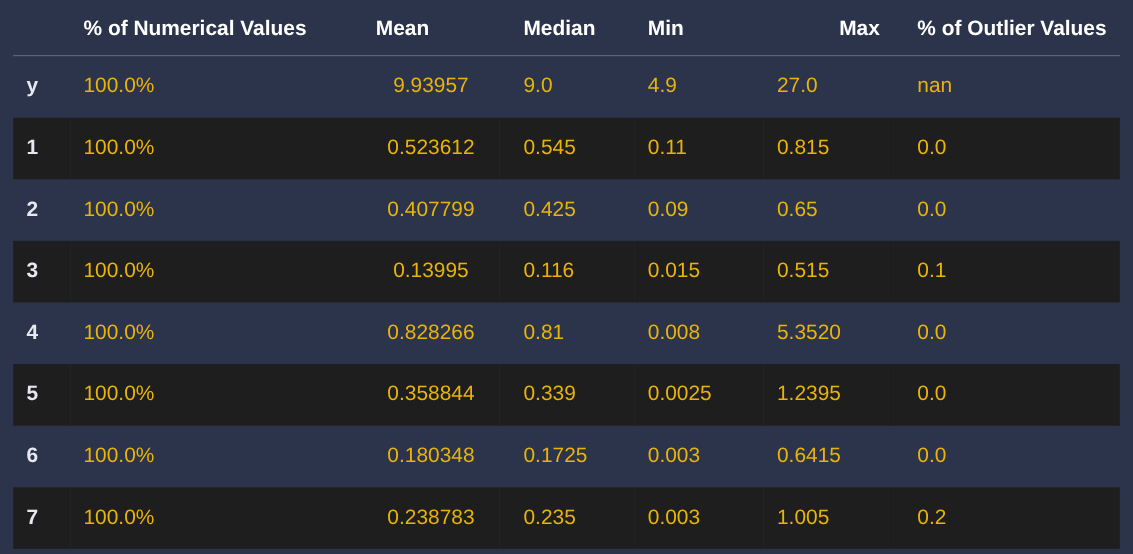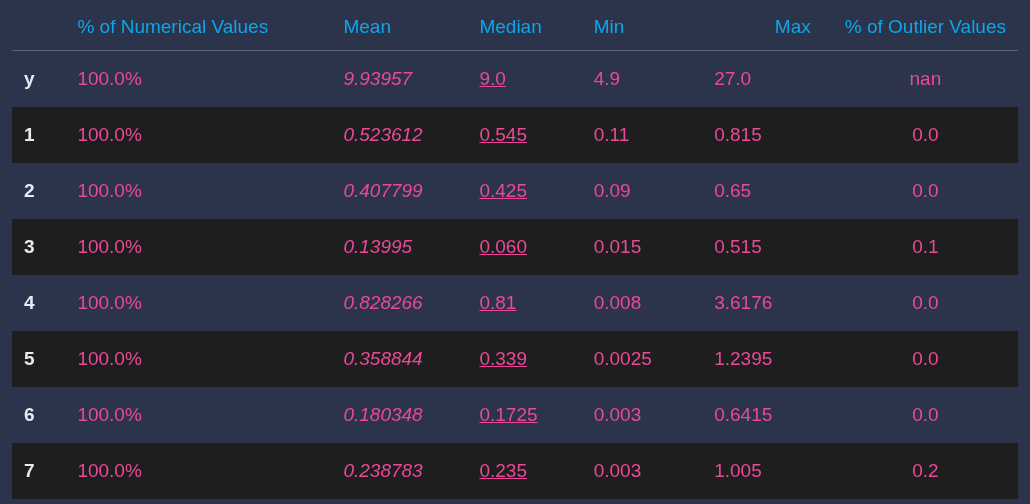--- a/index.html
+++ b/index.html
@@ -15,22 +15,22 @@
   .wrap {
     padding: 6px 12px 0 12px;
   }
   table {
     width: 100%;
     border-collapse: collapse;
     font-size: 19px;
   }
   thead th {
     text-align: left;
-    font-weight: 400;
-    color: #0ea5e9;
+    font-weight: 700;
+    color: #ffffff;
     padding: 10px 12px 12px 12px;
     border-bottom: 1px solid #5a6275;
     white-space: nowrap;
   }
   thead th.col-idx { width: 36px; }
   thead th.col-pct { width: 260px; }
   thead th.col-mean { width: 110px; text-align: left; }
   thead th.col-med  { width: 100px; text-align: left; padding-left: 22px; }
   thead th.col-min  { width: 110px; }
   thead th.col-max  { width: 110px; text-align: right; }
@@ -41,28 +41,28 @@
 
   tbody th.rowhead {
     font-weight: 700;
     color: #e6e9ef;
     text-align: left;
     padding: 0 12px;
     width: 36px;
   }
   tbody td {
     padding: 0 12px;
-    color: #ec4899;
+    color: #eab308;
     white-space: nowrap;
   }
-  td.cell-mean { text-align: left; font-style: italic; }
-  td.cell-med  { text-align: left; padding-left: 22px; text-decoration: underline; }
+  td.cell-mean { text-align: center; }
+  td.cell-med  { text-align: left; padding-left: 22px; }
   td.cell-min  { text-align: left; }
   td.cell-max  { text-align: left; }
-  td.cell-out  { text-align: center; padding-left: 22px; }
+  td.cell-out  { text-align: left; padding-left: 22px; }
 </style>
 </head>
 <body>
 
 <div class="wrap">
 <table>
   <thead>
     <tr>
       <th class="col-idx"></th>
       <th class="col-pct">% of Numerical Values</th>
@@ -98,32 +98,32 @@
       <td class="cell-mean">0.407799</td>
       <td class="cell-med">0.425</td>
       <td class="cell-min">0.09</td>
       <td class="cell-max">0.65</td>
       <td class="cell-out">0.0</td>
     </tr>
     <tr class="alt">
       <th class="rowhead">3</th>
       <td>100.0%</td>
       <td class="cell-mean">0.13995</td>
-      <td class="cell-med">0.060</td>
+      <td class="cell-med">0.116</td>
       <td class="cell-min">0.015</td>
       <td class="cell-max">0.515</td>
       <td class="cell-out">0.1</td>
     </tr>
     <tr>
       <th class="rowhead">4</th>
       <td>100.0%</td>
       <td class="cell-mean">0.828266</td>
       <td class="cell-med">0.81</td>
       <td class="cell-min">0.008</td>
-      <td class="cell-max">3.6176</td>
+      <td class="cell-max">5.3520</td>
       <td class="cell-out">0.0</td>
     </tr>
     <tr class="alt">
       <th class="rowhead">5</th>
       <td>100.0%</td>
       <td class="cell-mean">0.358844</td>
       <td class="cell-med">0.339</td>
       <td class="cell-min">0.0025</td>
       <td class="cell-max">1.2395</td>
       <td class="cell-out">0.0</td>

